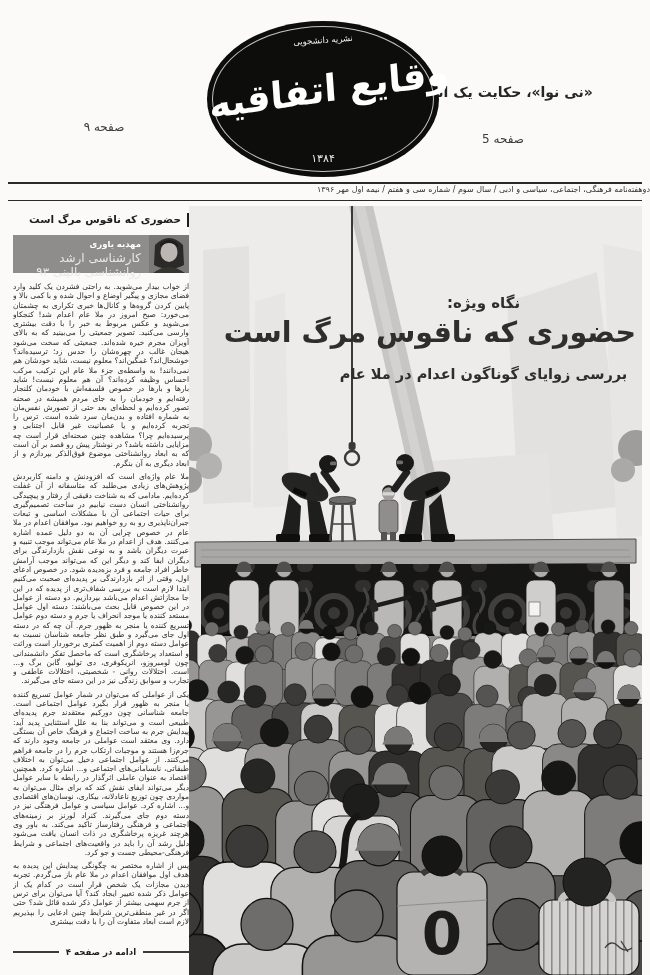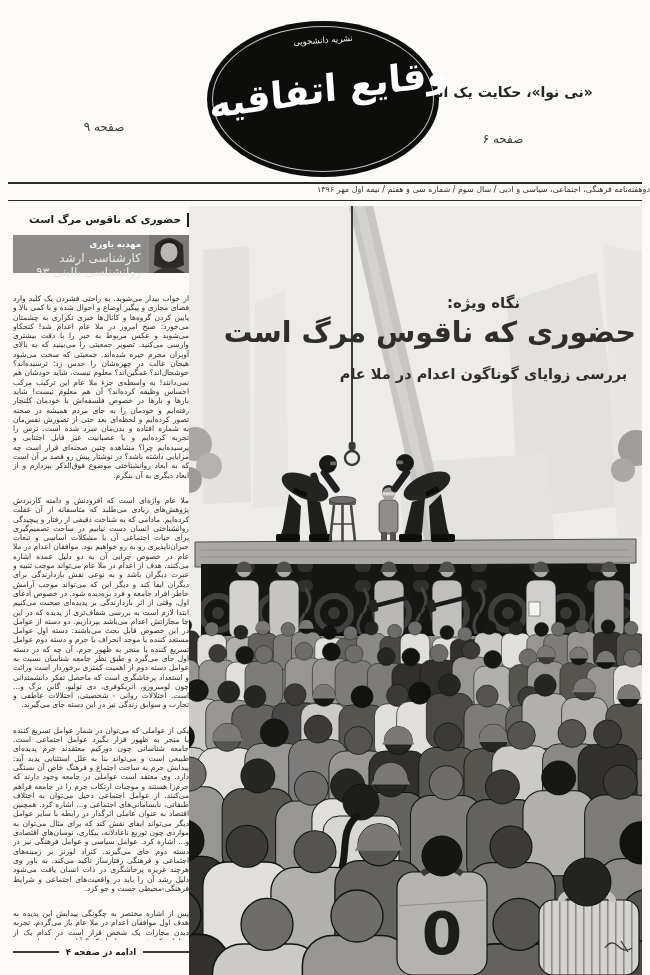--- a/index.html
+++ b/index.html
@@ -20,45 +20,46 @@
   .rule-2{top:200px;height:1px;}
   .info-line{position:absolute;left:0;right:0;top:185px;direction:rtl;font-size:8px;color:#33322f;}
   
   .col-header{position:absolute;left:13px;top:213px;width:176px;direction:rtl;text-align:right;font-size:10.5px;font-weight:bold;color:#1e1e1c;border-right:2.5px solid #1e1e1c;padding-right:6px;box-sizing:border-box;line-height:1.3;}
   .author-card{position:absolute;left:13px;top:235px;width:176px;height:38px;direction:rtl;display:flex;}
   .author-photo{width:40px;height:38px;flex:0 0 40px;background:#55534f;}
   .author-band{flex:1;background:#8e8d8b;padding:4px 8px 17px 4px;box-sizing:border-box;}
   .author-name{display:block;color:#fff;font-size:8.5px;font-weight:bold;}
   .author-cred{display:block;color:#e9e8e6;font-size:12px;margin-top:2px;}
   .body-text{position:absolute;left:13px;top:278px;width:176px;height:662px;overflow:hidden;direction:rtl;text-align:justify;text-align-last:right;font-size:7.5px;line-height:9.3px;color:#2c2b29;}
-  .body-text p{margin:16px 0 1px 0;}
+  .body-text p{margin:4px 0 1px 0;}
   .continuation{position:absolute;left:13px;top:947px;width:176px;display:flex;align-items:center;direction:rtl;}
   .continuation .dash{flex:1;height:1.2px;background:#3d3c3a;}
   .continuation .c-label{font-size:8.6px;font-weight:bold;color:#1f1e1c;padding:0 7px;white-space:nowrap;}
   
   .illo{position:absolute;left:189px;top:206px;width:453px;height:769px;overflow:hidden;}
   .illo svg{display:block;}
   .headline-block{position:absolute;top:88px;right:6px;width:305px;text-align:center;direction:rtl;color:#2f2e2c;}
   .kicker{font-size:15px;font-weight:bold;}
   .headline{font-size:28.5px;font-weight:bold;line-height:1.2;margin-top:4px;white-space:nowrap;}
   .subhead{font-size:14.5px;font-weight:bold;margin-top:16px;}
 </style>
 </head>
 <body>
 
 <div class="page">
 
   <div class="teaser teaser-right">
     <span class="t-title">«نی نوا»، حکایت یک اندوه</span>
-    <span class="t-page">صفحه ۶</span>
+    <span class="t-page">صفحه 5</span>
   </div>
 
   <div class="logo">
     <span class="l-tag">نشریه دانشجویی</span>
     <span class="l-title">وقایع اتفاقیه</span>
+    <span class="l-year">۱۳۸۴</span>
   </div>
 
   <div class="teaser teaser-left">
     <span class="t-page">صفحه ۹</span>
   </div>
 
   <div class="rule rule-1"></div>
   <div class="info-line">دوهفته‌نامه فرهنگی، اجتماعی، سیاسی و ادبی / سال سوم / شماره سی و هفتم / نیمه اول مهر ۱۳۹۶</div>
   <div class="rule rule-2"></div>
 

